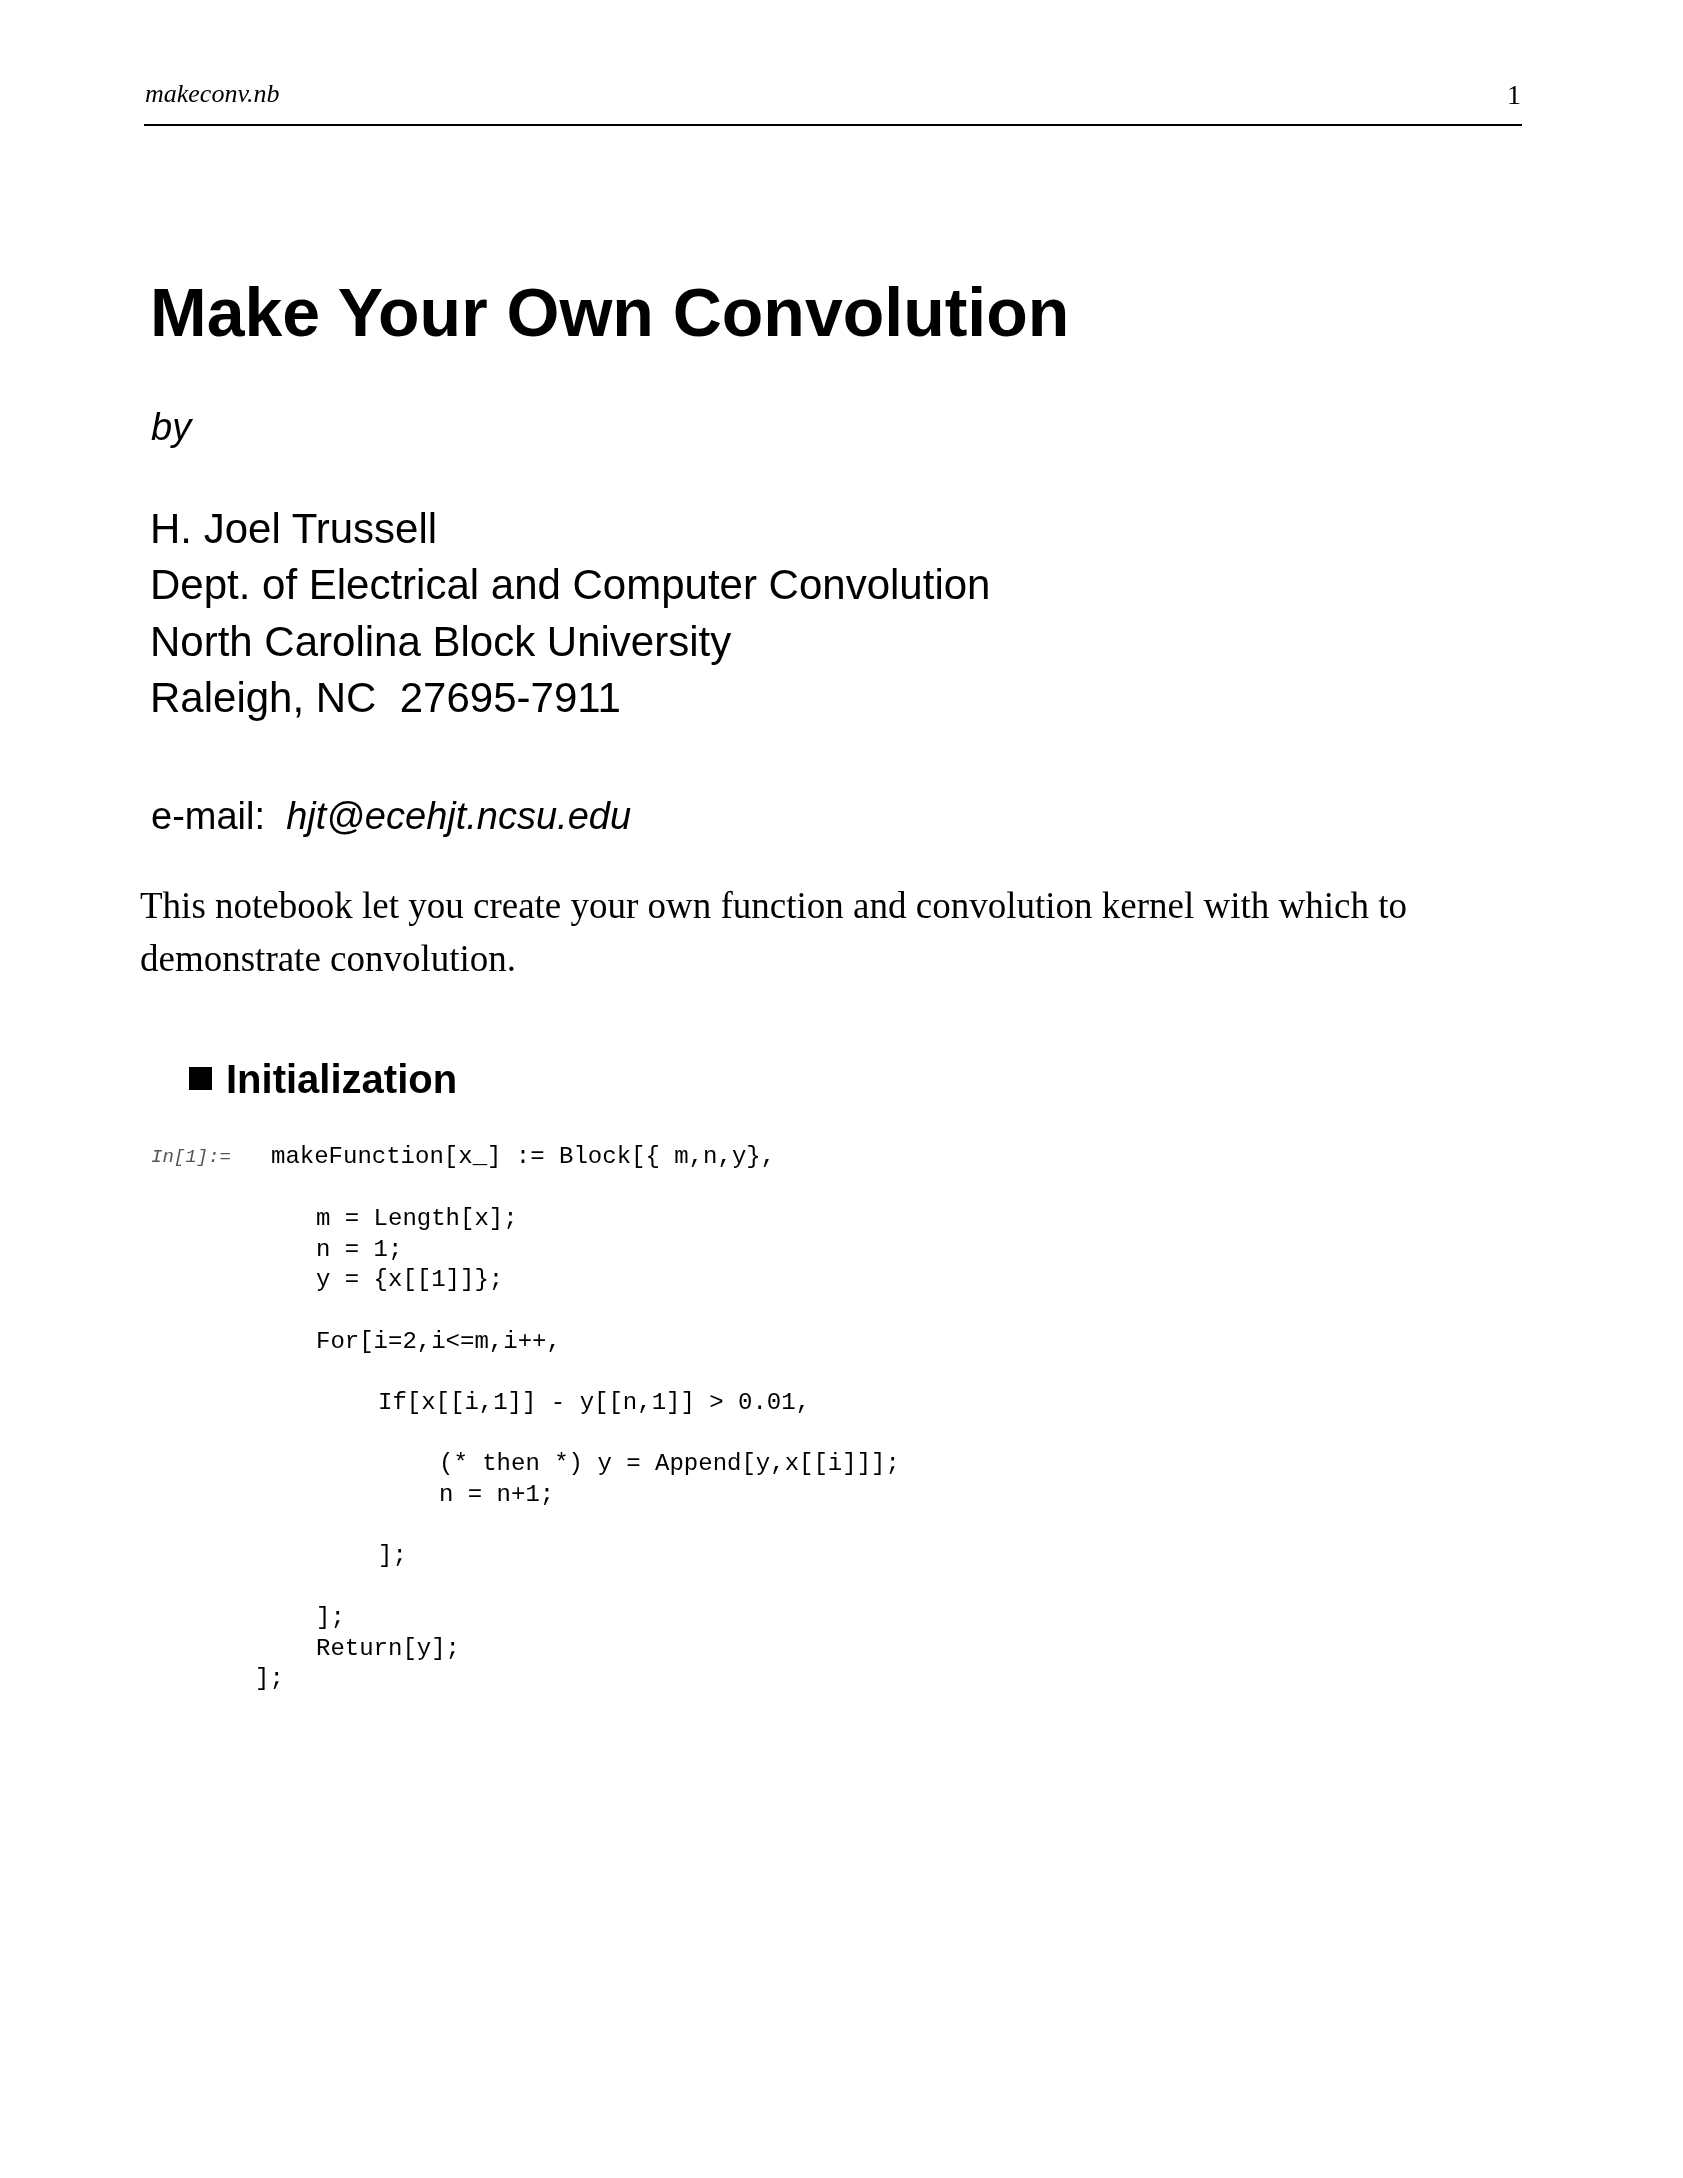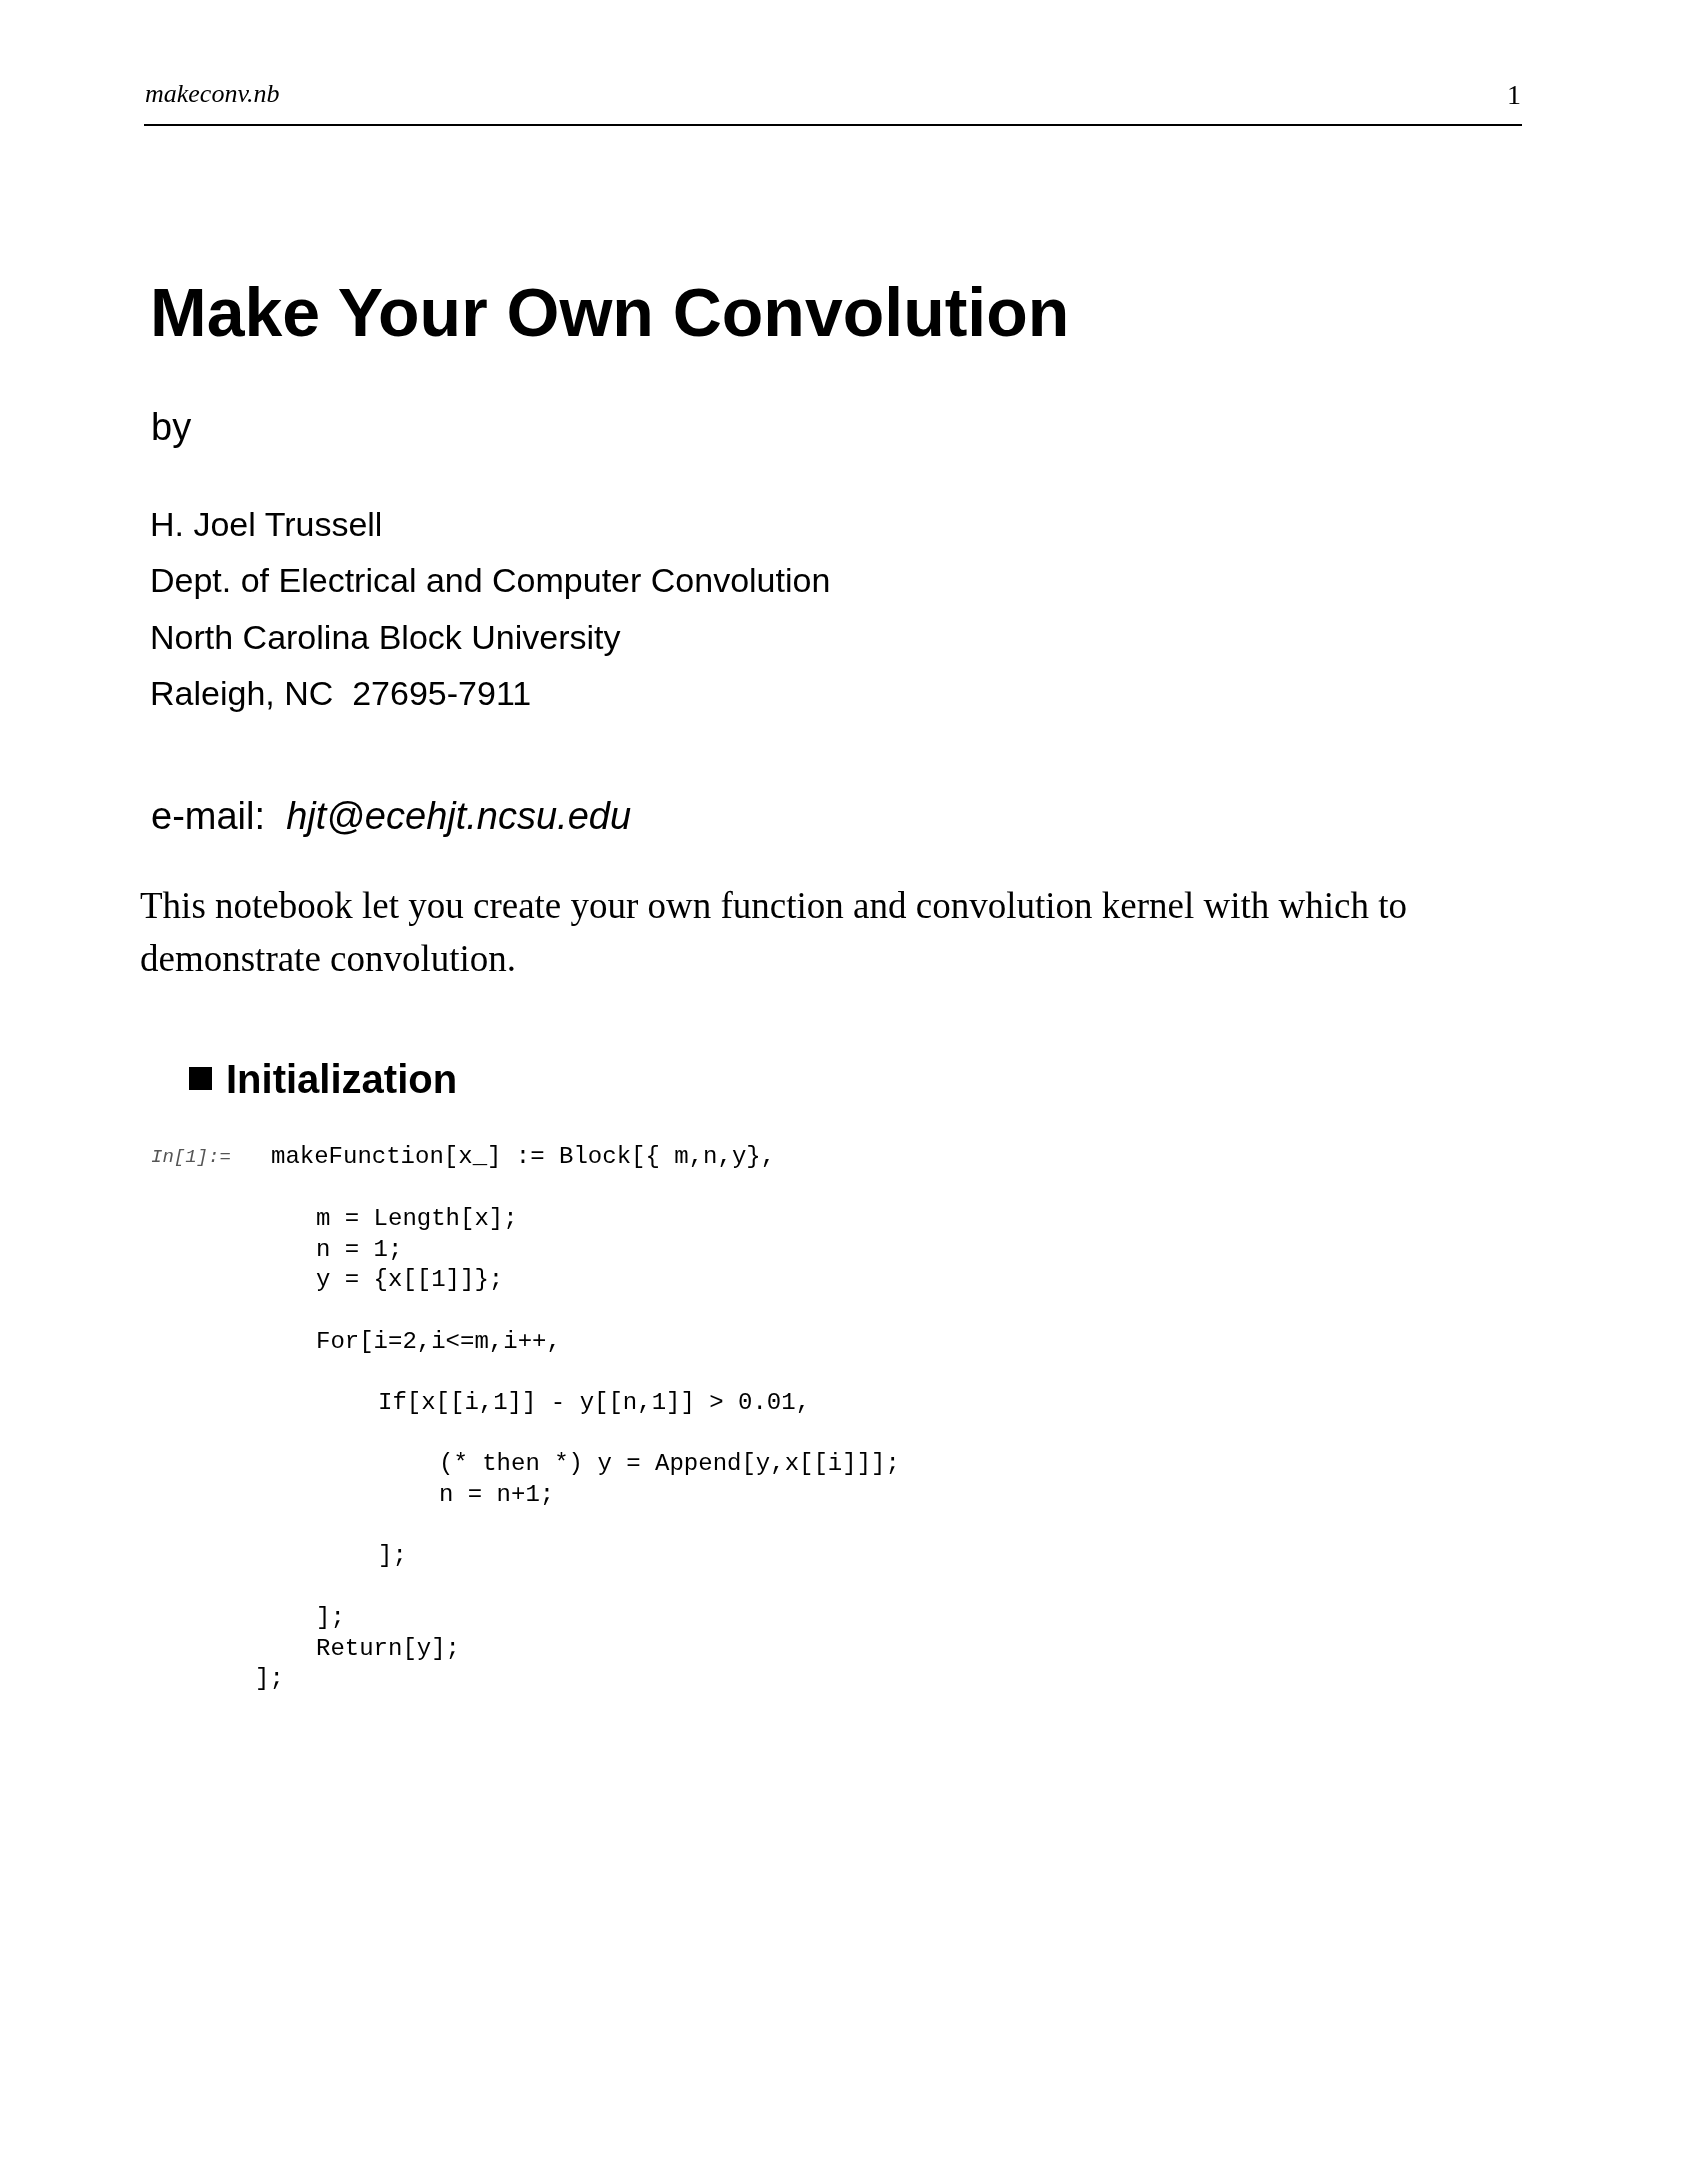--- a/index.html
+++ b/index.html
@@ -2,22 +2,22 @@
 <html><head>
 <meta charset="utf-8">
 <style>
   html, body { margin: 0; padding: 0; background: #ffffff; }
   body { width: 1683px; height: 2178px; position: relative; overflow: hidden; color: #000; }
   .abs { position: absolute; white-space: pre; }
   .hdr-title { left: 145px; top: 79px; font-family: "Liberation Serif", serif; font-style: italic; font-size: 26px; }
   .hdr-page { left: 1507px; top: 79px; font-family: "Liberation Serif", serif; font-size: 28px; }
   .hdr-rule { position: absolute; left: 144px; top: 124px; width: 1378px; height: 2px; background: #000; }
   .title { left: 150px; top: 273px; font-family: "Liberation Sans", sans-serif; font-weight: bold; font-size: 68px; letter-spacing: 0px; }
-  .by { left: 151px; top: 406px; font-family: "Liberation Sans", sans-serif; font-size: 38px; }
-  .addr { left: 150px; font-family: "Liberation Sans", sans-serif; font-size: 34px; }
+  .by { left: 151px; top: 406px; font-family: "Liberation Sans", sans-serif; font-style: italic; font-size: 38px; }
+  .addr { left: 150px; font-family: "Liberation Sans", sans-serif; font-size: 42px; }
   .email { left: 151px; top: 787px; font-family: "Liberation Sans", sans-serif; font-size: 38px; margin-top: 8px; }
   .email .addr-val { font-style: italic; }
   .para { left: 140px; font-family: "Liberation Serif", serif; font-size: 37px; }
   .section { left: 151px; top: 1057px; font-family: "Liberation Sans", sans-serif; font-weight: bold; font-size: 40px; padding-left: 38px; }
   .section .sq { display: inline-block; width: 23px; height: 23px; background: #000; margin-right: 14px; vertical-align: 3px; }
   .in-label { left: 151px; top: 1146px; font-family: "Liberation Mono", monospace; font-style: italic; font-size: 19px; color: #555; }
   .code { font-family: "Liberation Mono", monospace; font-size: 24px; }
 </style>
 </head>
 <body>

